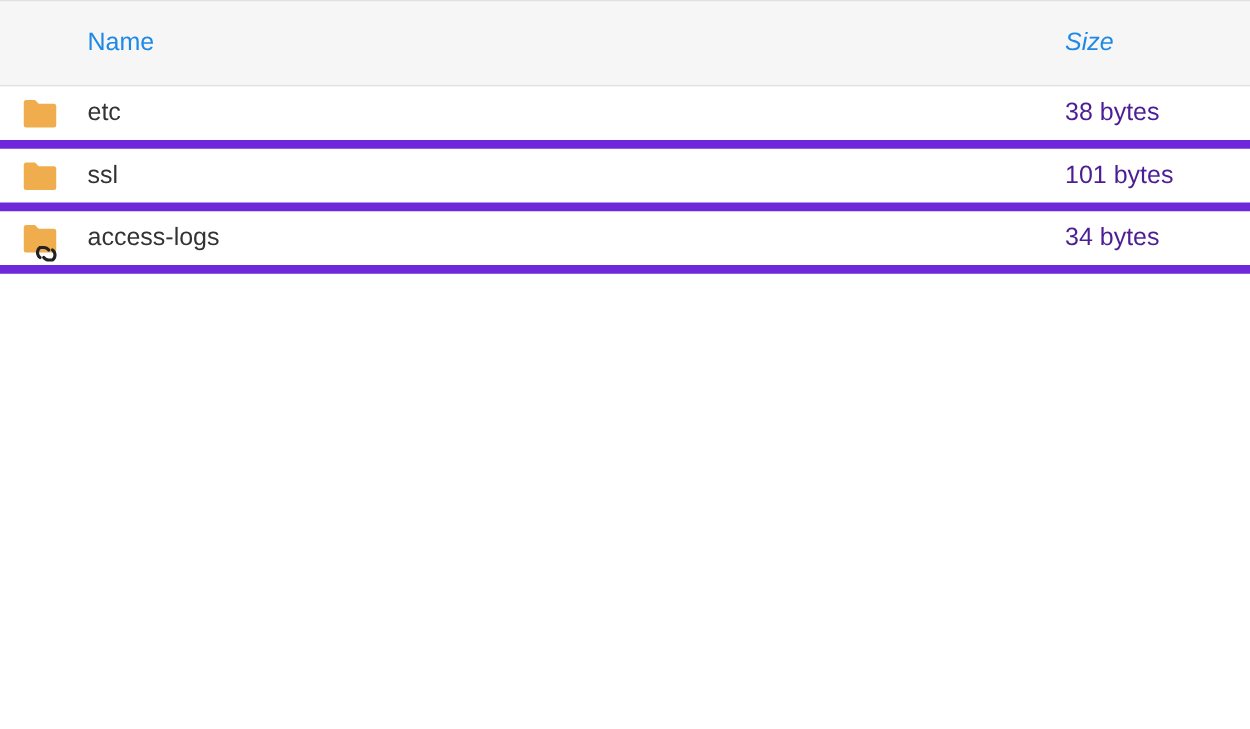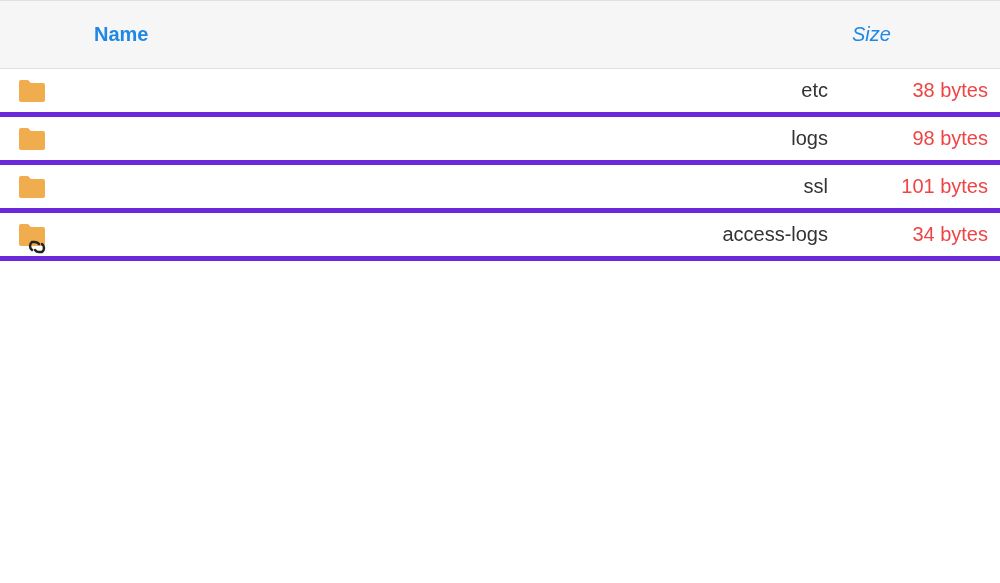--- a/index.html
+++ b/index.html
@@ -20,39 +20,38 @@
     border-bottom: 1px solid #e0e0e0;
     border-top: 1px solid #e0e0e0;
   }
   .header-cell {
     color: #1e88e5;
     font-size: 20px;
     text-align: left;
     padding: 22px 12px 22px 12px;
     font-weight: 400;
   }
-  .header-cell.name { padding-left: 94px; width: 840px; font-weight: bold; }
+  .header-cell.name { padding-left: 70px; width: 840px; }
   .header-cell.size { width: 160px; font-style: italic; }
   .row {
     position: relative;
-    border-bottom: 5px solid #6d28d9;
-    text-align: right;
+    border-bottom: 7px solid #6d28d9;
   }
   .row.highlight {
     outline: 2px solid #e53935;
     outline-offset: -1px;
   }
   .cell {
     padding: 10px 12px;
     font-size: 20px;
     color: #333;
     vertical-align: middle;
   }
   .cell.name { padding-left: 70px; }
-  .cell.size { color: #ef4444; }
+  .cell.size { color: #4c1d95; }
   .icon-wrap {
     position: absolute;
     left: 16px;
     top: 50%;
     transform: translateY(-50%);
     width: 32px;
     height: 32px;
     display: flex;
     align-items: center;
     justify-content: center;
@@ -81,33 +80,20 @@
     <td class="cell name" style="position:relative">
       <span class="icon-wrap">
     <svg width="30" height="30" viewBox="0 0 30 30">
               <use href="#ico-folder"></use>
             </svg>
   </span>
       <span>etc</span>
     </td>
     <td class="cell size">
       <span>38 bytes</span>
-    </td>
-      </tr>
-      <tr class="row">
-    <td class="cell name" style="position:relative">
-      <span class="icon-wrap">
-    <svg width="30" height="30" viewBox="0 0 30 30">
-              <use href="#ico-folder"></use>
-            </svg>
-  </span>
-      <span>logs</span>
-    </td>
-    <td class="cell size">
-      <span>98 bytes</span>
     </td>
       </tr>
       <tr class="row">
     <td class="cell name" style="position:relative">
       <span class="icon-wrap">
     <svg width="30" height="30" viewBox="0 0 30 30">
               <use href="#ico-folder"></use>
             </svg>
   </span>
       <span>ssl</span>

